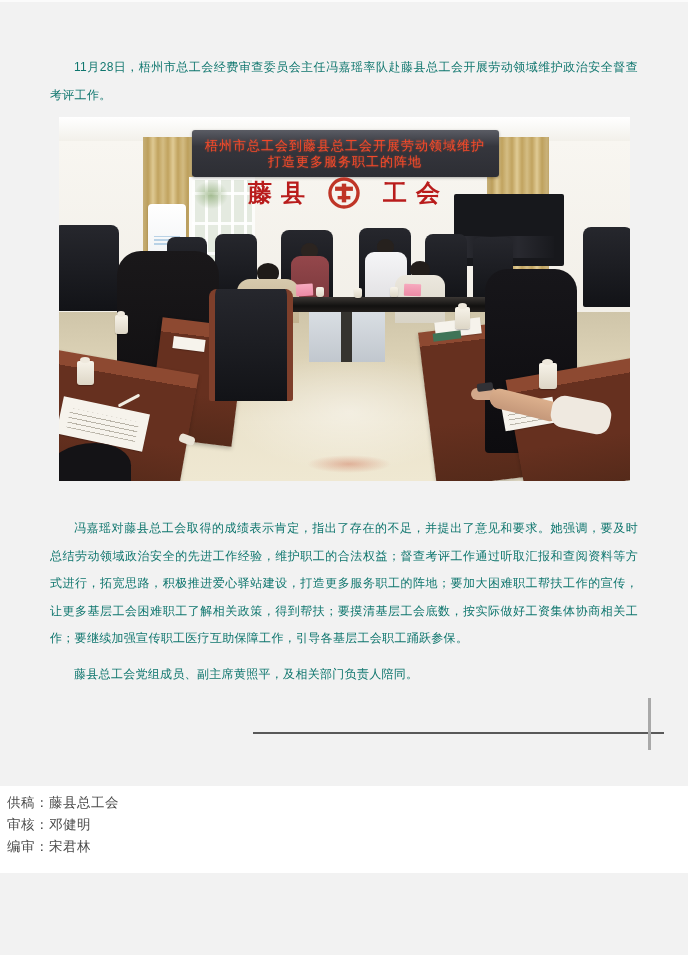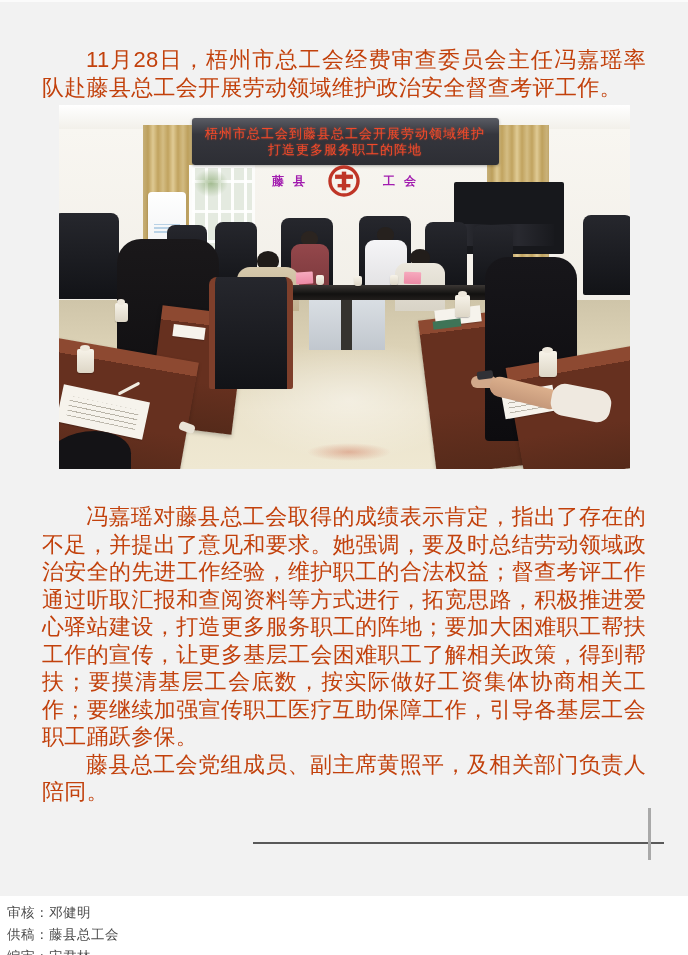--- a/index.html
+++ b/index.html
@@ -5,21 +5,21 @@
   html,body{margin:0;padding:0;}
   body{background:#e9e9e9;}
   .page{
     position:relative;width:688px;height:955px;margin:0 auto;
     background:#f2f2f2;overflow:hidden;
     font-family:"Liberation Sans","DejaVu Sans",sans-serif;
     border-top:2px solid #fbfbfb;
   }
   .content{padding:44px 42px 0;}
   .para{
-    margin:0;font-size:22px;line-height:27.5px;color:#c2410c;
+    margin:8px;font-size:12px;line-height:27.5px;color:#0f766e;
     text-indent:2em;text-align:justify;letter-spacing:0.3px;
   }
   
   .photo{
     position:relative;width:571px;height:364px;margin:4px auto 34px;
     overflow:hidden;background:#f6f4ef;cursor:pointer;
   }
   .photo *{position:absolute;}
   .ph-ceiling{left:0;top:0;width:571px;height:24px;background:linear-gradient(180deg,#ffffff,#f2f0ea);}
   .ph-wall{left:0;top:24px;width:571px;height:171px;background:linear-gradient(180deg,#f8f6f1,#f2efe8);}
@@ -38,21 +38,21 @@
     background:linear-gradient(180deg,#ffffff,#eef0f2);box-shadow:0 1px 2px rgba(0,0,0,.18);}
   .ph-ac i{left:6px;top:32px;width:26px;height:9px;
     background:repeating-linear-gradient(0deg,#b9d2e6 0 2px,rgba(0,0,0,0) 2px 4px);}
   .ph-banner{left:133px;top:13px;width:307px;height:47px;border-radius:3px;
     background:linear-gradient(180deg,#5a5c64,#35363d 35%,#2d2e34);
     display:flex;flex-direction:column;align-items:center;justify-content:center;
     box-shadow:0 1px 3px rgba(0,0,0,.3);}
   .ph-banner span{position:static;color:#f3492a;font-weight:normal;font-size:13px;line-height:16px;
     letter-spacing:1px;white-space:nowrap;text-shadow:0 0 2px rgba(255,80,40,.55);}
   .ph-sign{left:0;top:57px;width:571px;height:38px;display:flex;align-items:center;justify-content:center;gap:13px;}
-  .ph-sign span{position:static;color:#a21caf;font-size:12px;font-weight:bold;letter-spacing:9px;text-indent:9px;}
+  .ph-sign span{position:static;color:#b91c1c;font-size:24px;font-weight:bold;letter-spacing:9px;text-indent:9px;}
   .ph-sign svg{position:static;display:block;}
   .ph-tv{left:395px;top:77px;width:110px;height:72px;background:#17181c;border-radius:2px;}
   .ph-tv i{left:10px;bottom:8px;width:90px;height:22px;
     background:linear-gradient(90deg,rgba(96,96,110,.28),rgba(40,40,48,.08) 30%,rgba(96,96,110,.24) 60%,rgba(40,40,48,.08));}
   .ph-floor{left:0;top:195px;width:571px;height:169px;
     background:linear-gradient(180deg,#cfc5a9 0%,#ddd3b7 30%,#ebe3cc 65%,#efe8d2 100%);}
   .ph-floor i{left:170px;top:40px;width:240px;height:120px;
     background:radial-gradient(closest-side,rgba(255,255,255,.45),rgba(255,255,255,0));}
   .ph-chair{background:linear-gradient(180deg,#26272d,#121317);border-radius:8px 8px 2px 2px;}
   .ph-head{position:absolute;border-radius:50% 50% 42% 42%;}
@@ -200,18 +200,18 @@
     <p class="para">冯嘉瑶对藤县总工会取得的成绩表示肯定，指出了存在的不足，并提出了意见和要求。她强调，要及时总结劳动领域政治安全的先进工作经验，维护职工的合法权益；督查考评工作通过听取汇报和查阅资料等方式进行，拓宽思路，积极推进爱心驿站建设，打造更多服务职工的阵地；要加大困难职工帮扶工作的宣传，让更多基层工会困难职工了解相关政策，得到帮扶；要摸清基层工会底数，按实际做好工资集体协商相关工作；要继续加强宣传职工医疗互助保障工作，引导各基层工会职工踊跃参保。</p>
     <p class="para">藤县总工会党组成员、副主席黄照平，及相关部门负责人陪同。</p>
   </div>
 
   <div class="divider-zone">
     <div class="h-line"></div>
     <div class="v-line"></div>
   </div>
 
   <div class="footer">
+    <div class="credit">供稿：藤县总工会</div>
     <div class="credit">审核：邓健明</div>
-    <div class="credit">供稿：藤县总工会</div>
     <div class="credit">编审：宋君林</div>
 
   </div>
 </div>
 
 </body></html>

